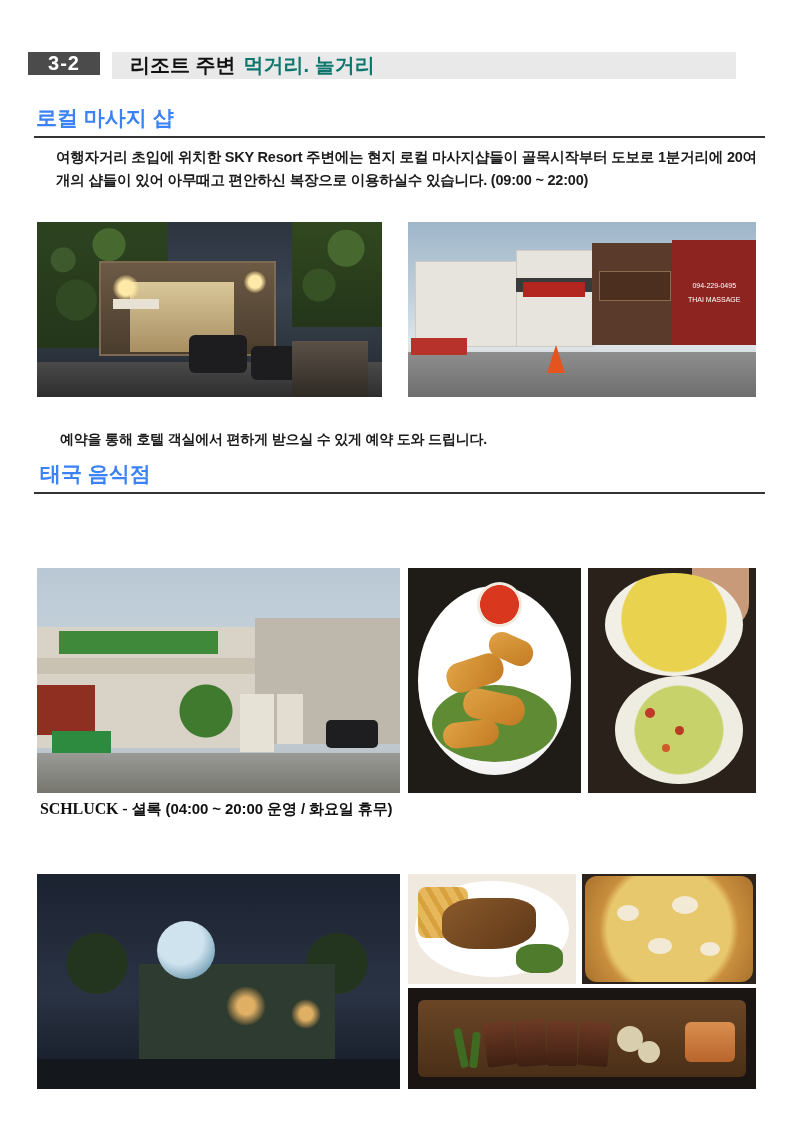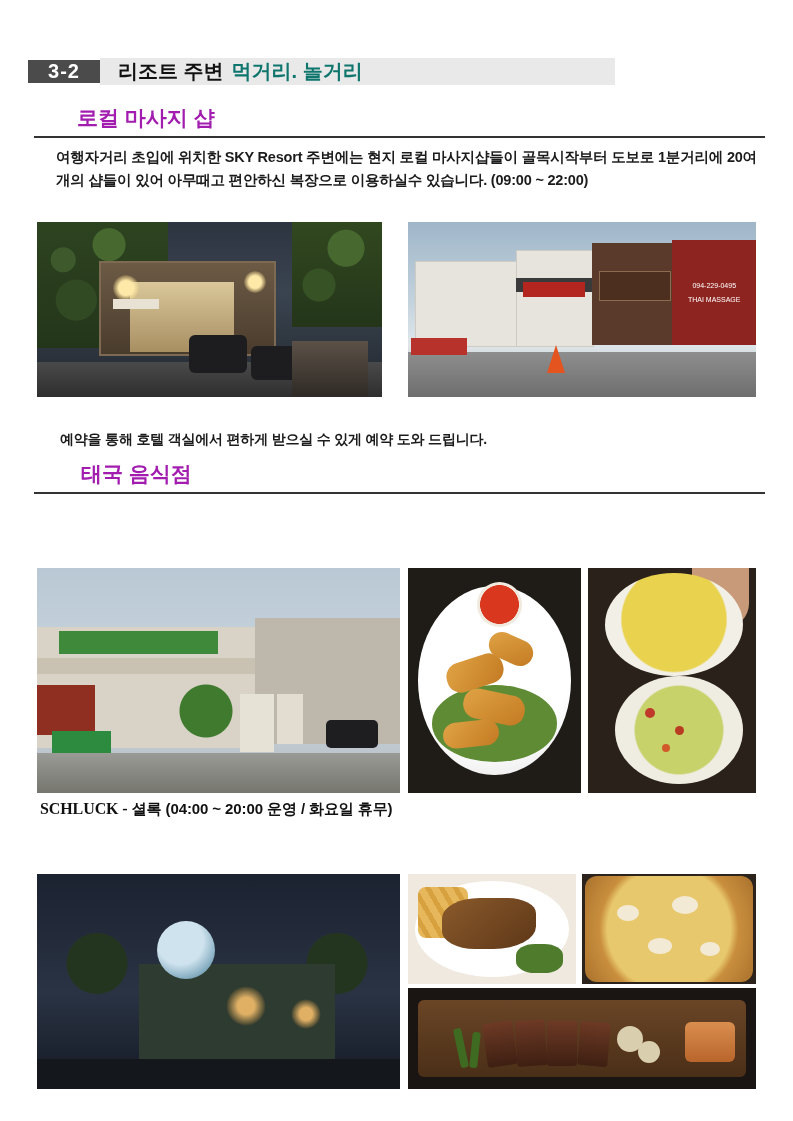--- a/index.html
+++ b/index.html
@@ -19,24 +19,25 @@
     position: absolute;
     inset: 0;
     padding: 0;
   }
 
   
   .header {
     position: absolute;
     top: 52px;
     left: 28px;
-    width: 587px;
+    width: 708px;
     height: 38px;
     display: flex;
-    align-items: center;
+    align-items: flex-start;
+    gap: 12px;
   }
   .header-num {
     width: 72px;
     background: #4b4b4b;
     color: #ffffff;
     font-size: 20px;
     font-weight: bold;
     display: flex;
     align-items: center;
     justify-content: center;
@@ -55,22 +56,21 @@
   }
   .header-title .accent {
     color: #0f766e;
   }
 
   
   .section-title {
     position: absolute;
     font-size: 21px;
     font-weight: bold;
-    color: #a21caf;
-    margin-left: 41px;
+    color: #3b82f6;
   }
   .section-underline {
     position: absolute;
     height: 2px;
     background: #333333;
   }
 
   
   .para {
     position: absolute;

